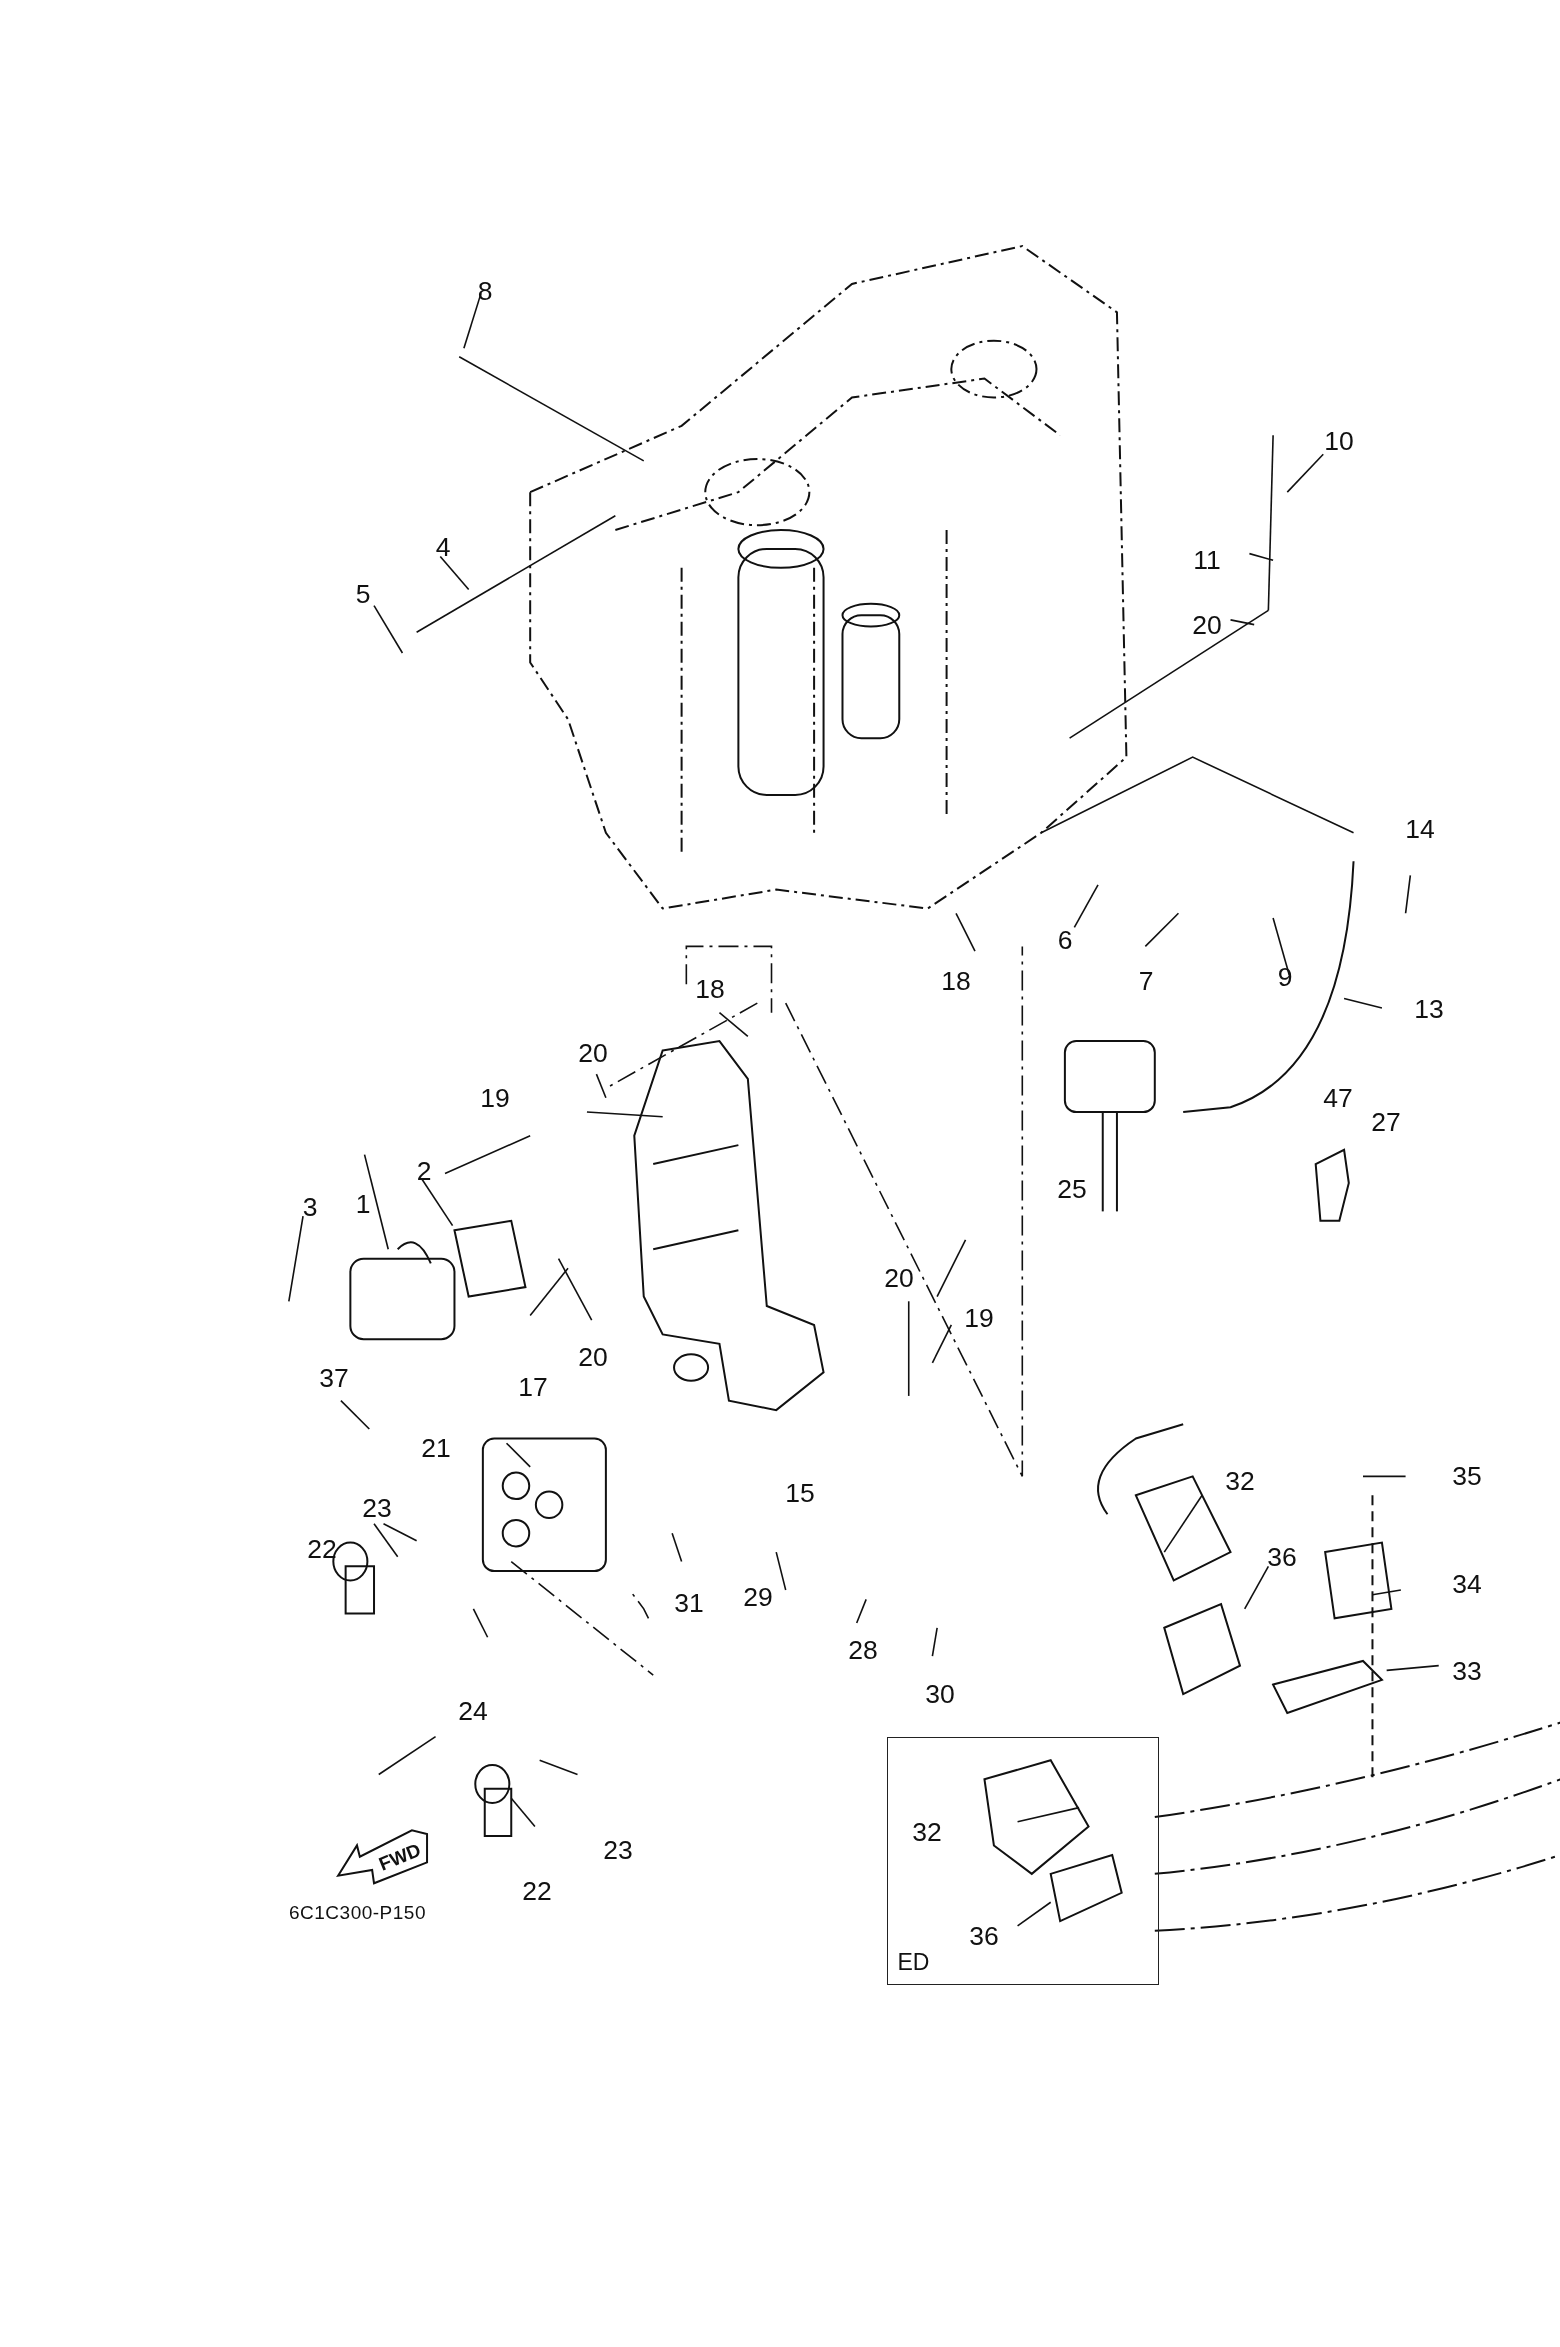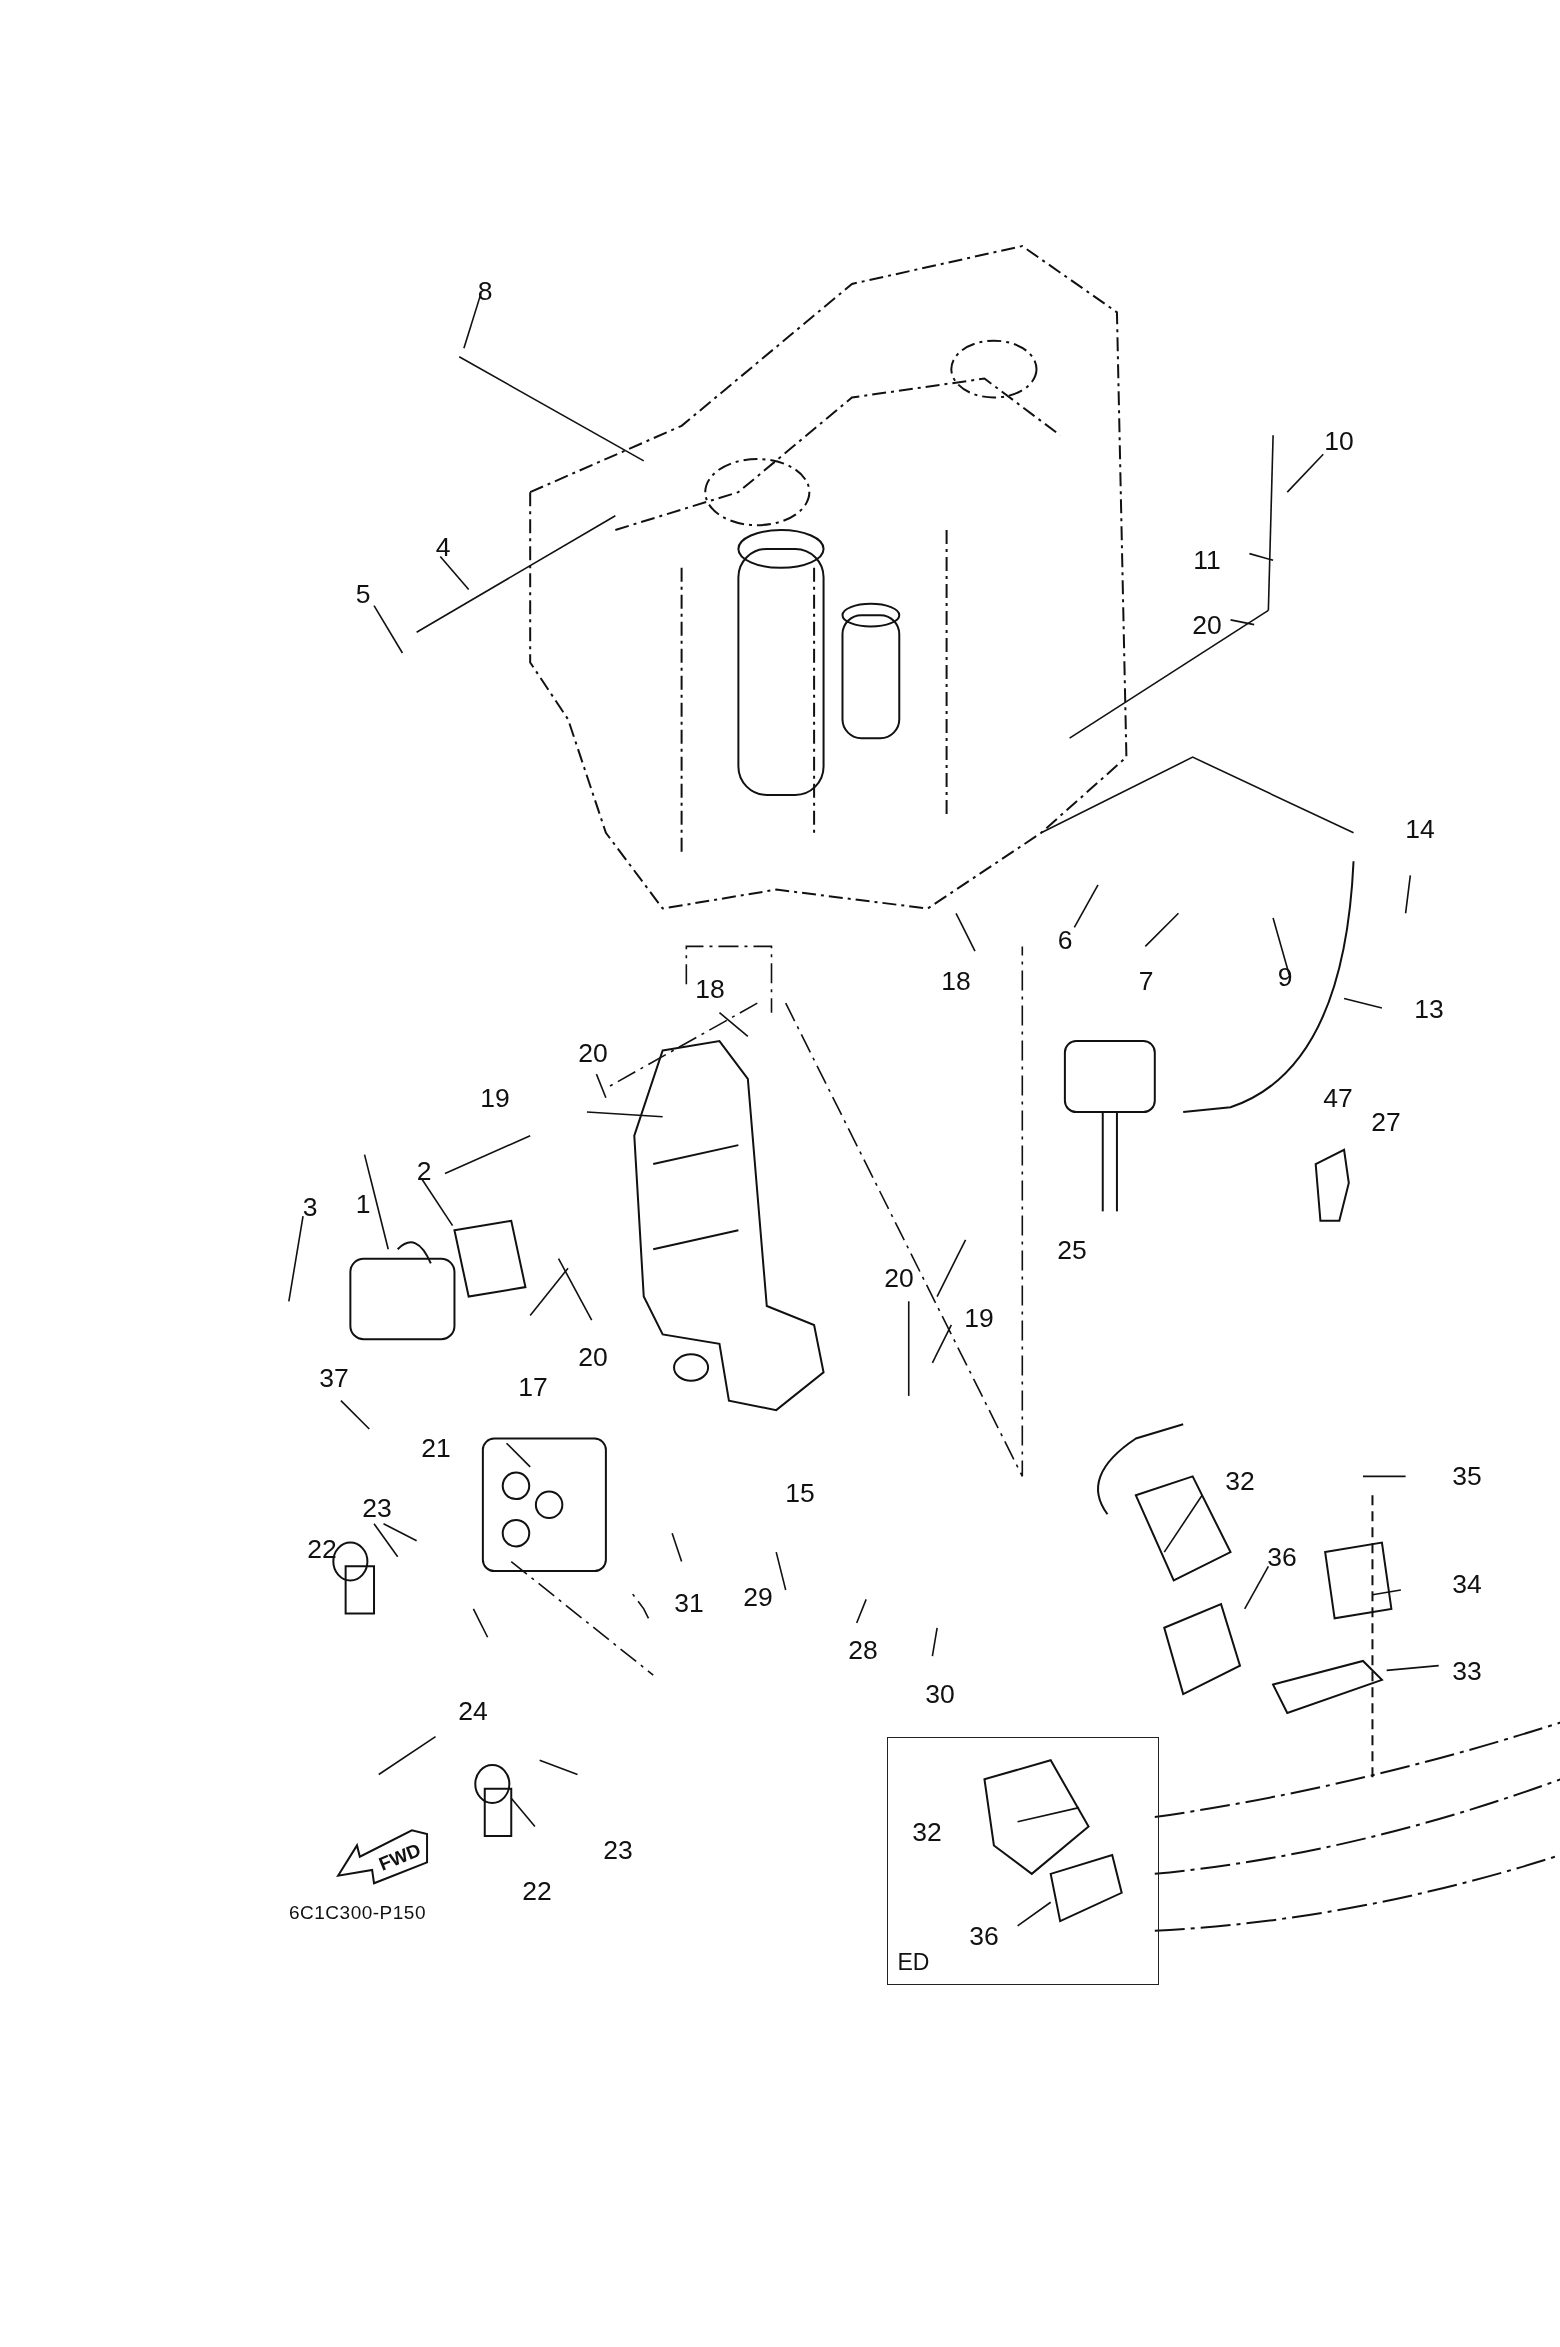--- a/index.html
+++ b/index.html
@@ -183,21 +183,21 @@
 <span class="callout" style="left:495px;top:1098px">19</span>
 <span class="callout" style="left:979px;top:1318px">19</span>
 <span class="callout" style="left:593px;top:1053px">20</span>
 <span class="callout" style="left:899px;top:1278px">20</span>
 <span class="callout" style="left:436px;top:1448px">21</span>
 <span class="callout" style="left:322px;top:1549px">22</span>
 <span class="callout" style="left:537px;top:1891px">22</span>
 <span class="callout" style="left:377px;top:1508px">23</span>
 <span class="callout" style="left:618px;top:1850px">23</span>
 <span class="callout" style="left:473px;top:1711px">24</span>
-<span class="callout" style="left:1072px;top:1250px">25</span>
+<span class="callout" style="left:1072px;top:1189px">25</span>
 <span class="callout" style="left:1338px;top:1098px">47</span>
 <span class="callout" style="left:1386px;top:1122px">27</span>
 <span class="callout" style="left:863px;top:1650px">28</span>
 <span class="callout" style="left:758px;top:1597px">29</span>
 <span class="callout" style="left:940px;top:1694px">30</span>
 <span class="callout" style="left:689px;top:1603px">31</span>
 <span class="callout" style="left:1240px;top:1481px">32</span>
 <span class="callout" style="left:927px;top:1832px">32</span>
 <span class="callout" style="left:1467px;top:1671px">33</span>
 <span class="callout" style="left:1467px;top:1584px">34</span>

